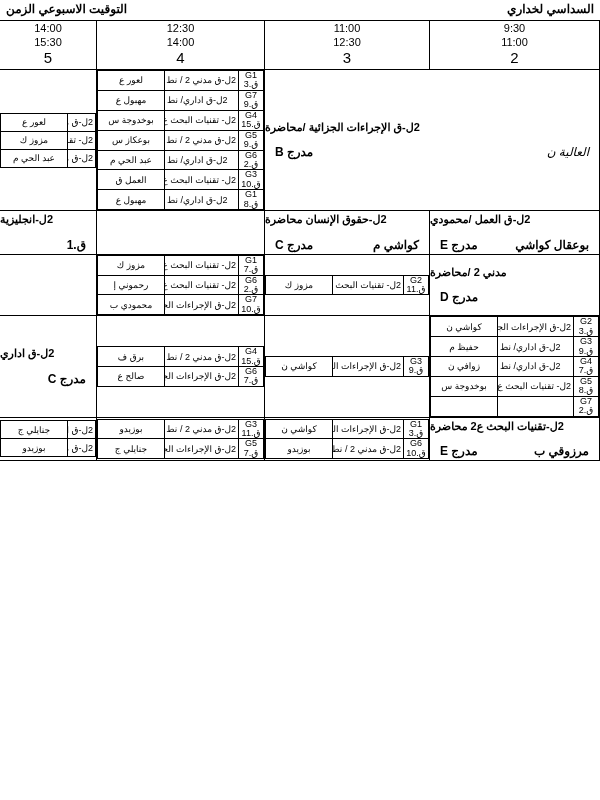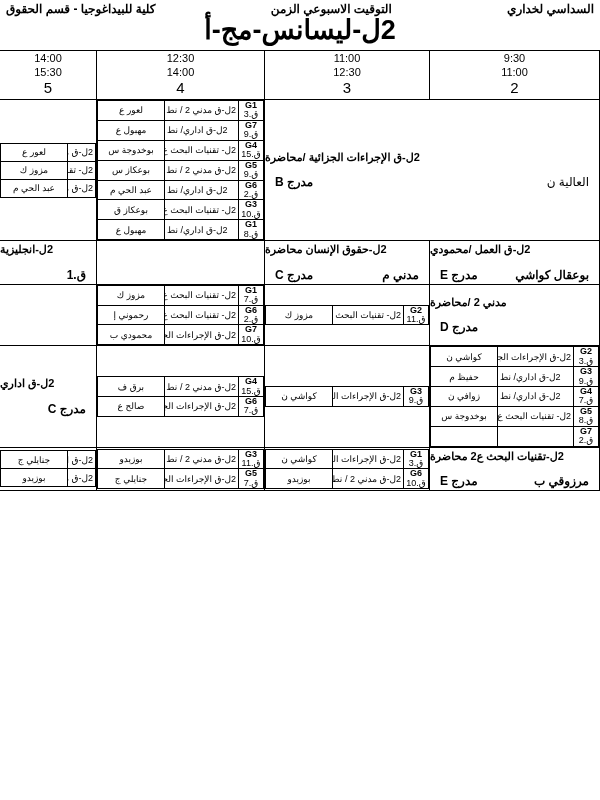--- a/index.html
+++ b/index.html
@@ -59,21 +59,21 @@
     font-weight:bold;
     font-size:13px;
     line-height:1.5;
     padding:4px 2px;
   }
   .lecture .amphi{
     display:flex;justify-content:space-between;
     font-size:12px;font-weight:bold;
     padding:0 10px;margin-top:8px;
   }
-  .lecture .amphi .teacher{font-weight:normal;}
+  .lecture .amphi .teacher{font-style:italic;font-weight:normal;}
 
   
   table.groups{
     border-collapse:collapse;
     width:100%;
     table-layout:fixed;
   }
   table.groups td{
     border:1px solid #000;
     font-size:9px;
@@ -81,21 +81,21 @@
     padding:0 2px;
     white-space:nowrap;
     overflow:hidden;
   }
   td.gcode{
     width:20px;
     text-align:center;
     font-size:8px;
     line-height:1.05;
   }
-  td.gcode b{display:block;font-weight:bold;}
+  td.gcode b{display:block;font-weight:normal;}
   td.gcode span{display:block;}
   td.gsubj{
     text-align:left;
     font-size:9.5px;
     padding-right:3px;
   }
   td.gteacher{
     text-align:center;
     font-size:9px;
     width:62px;
@@ -103,24 +103,22 @@
   }
 </style>
 </head>
 <body>
 
 <div class="page">
 
   <div class="hdr">
     <div class="hdr-right">السداسي لخداري</div>
     <div class="hdr-mid">التوقيت الاسبوعي الزمن</div>
-    <div class="hdr-left">كلية للبيداغوجيا - قسم الحقوق</div>
   </div>
 
-  <div class="title">2ل-ليسانس-مج-أ</div>
 
   <table class="grid">
     <colgroup>
       <col style="width:170px">
       <col style="width:165px">
       <col style="width:168px">
       <col style="width:97px">
     </colgroup>
     <thead>
       <tr>
@@ -198,21 +196,21 @@
                   </td>
               <td class="gsubj">2ل-ق اداري/ نط</td>
               <td class="gteacher">عبد الحي م</td>
             </tr>
             <tr>
               <td class="gcode">
                     <b>G3</b>
                     <span>ق.10</span>
                   </td>
               <td class="gsubj">2ل- تقنيات البحث ع2/نط</td>
-              <td class="gteacher">بوعكاز ق</td>
+              <td class="gteacher">العمل ق</td>
             </tr>
             <tr>
               <td class="gcode">
                     <b>G1</b>
                     <span>ق.8</span>
                   </td>
               <td class="gsubj">2ل-ق اداري/ نط</td>
               <td class="gteacher">مهبول ع</td>
             </tr>
           </tbody>
@@ -242,21 +240,21 @@
         <td class="lecture">
           <div>2ل-ق العمل /محمودي</div>
           <div class="amphi">
             <span>بوعقال كواشي</span>
             <span>مدرج E</span>
           </div>
         </td>
         <td class="lecture">
           <div>2ل-حقوق الإنسان محاضرة</div>
           <div class="amphi">
-            <span>مدني م</span>
+            <span>كواشي م</span>
             <span>مدرج C</span>
           </div>
         </td>
         <td></td>
         <td class="lecture">
           <div>2ل-انجليزية</div>
           <div class="amphi">
             <span>ق.1</span>
             <span></span>
           </div>

